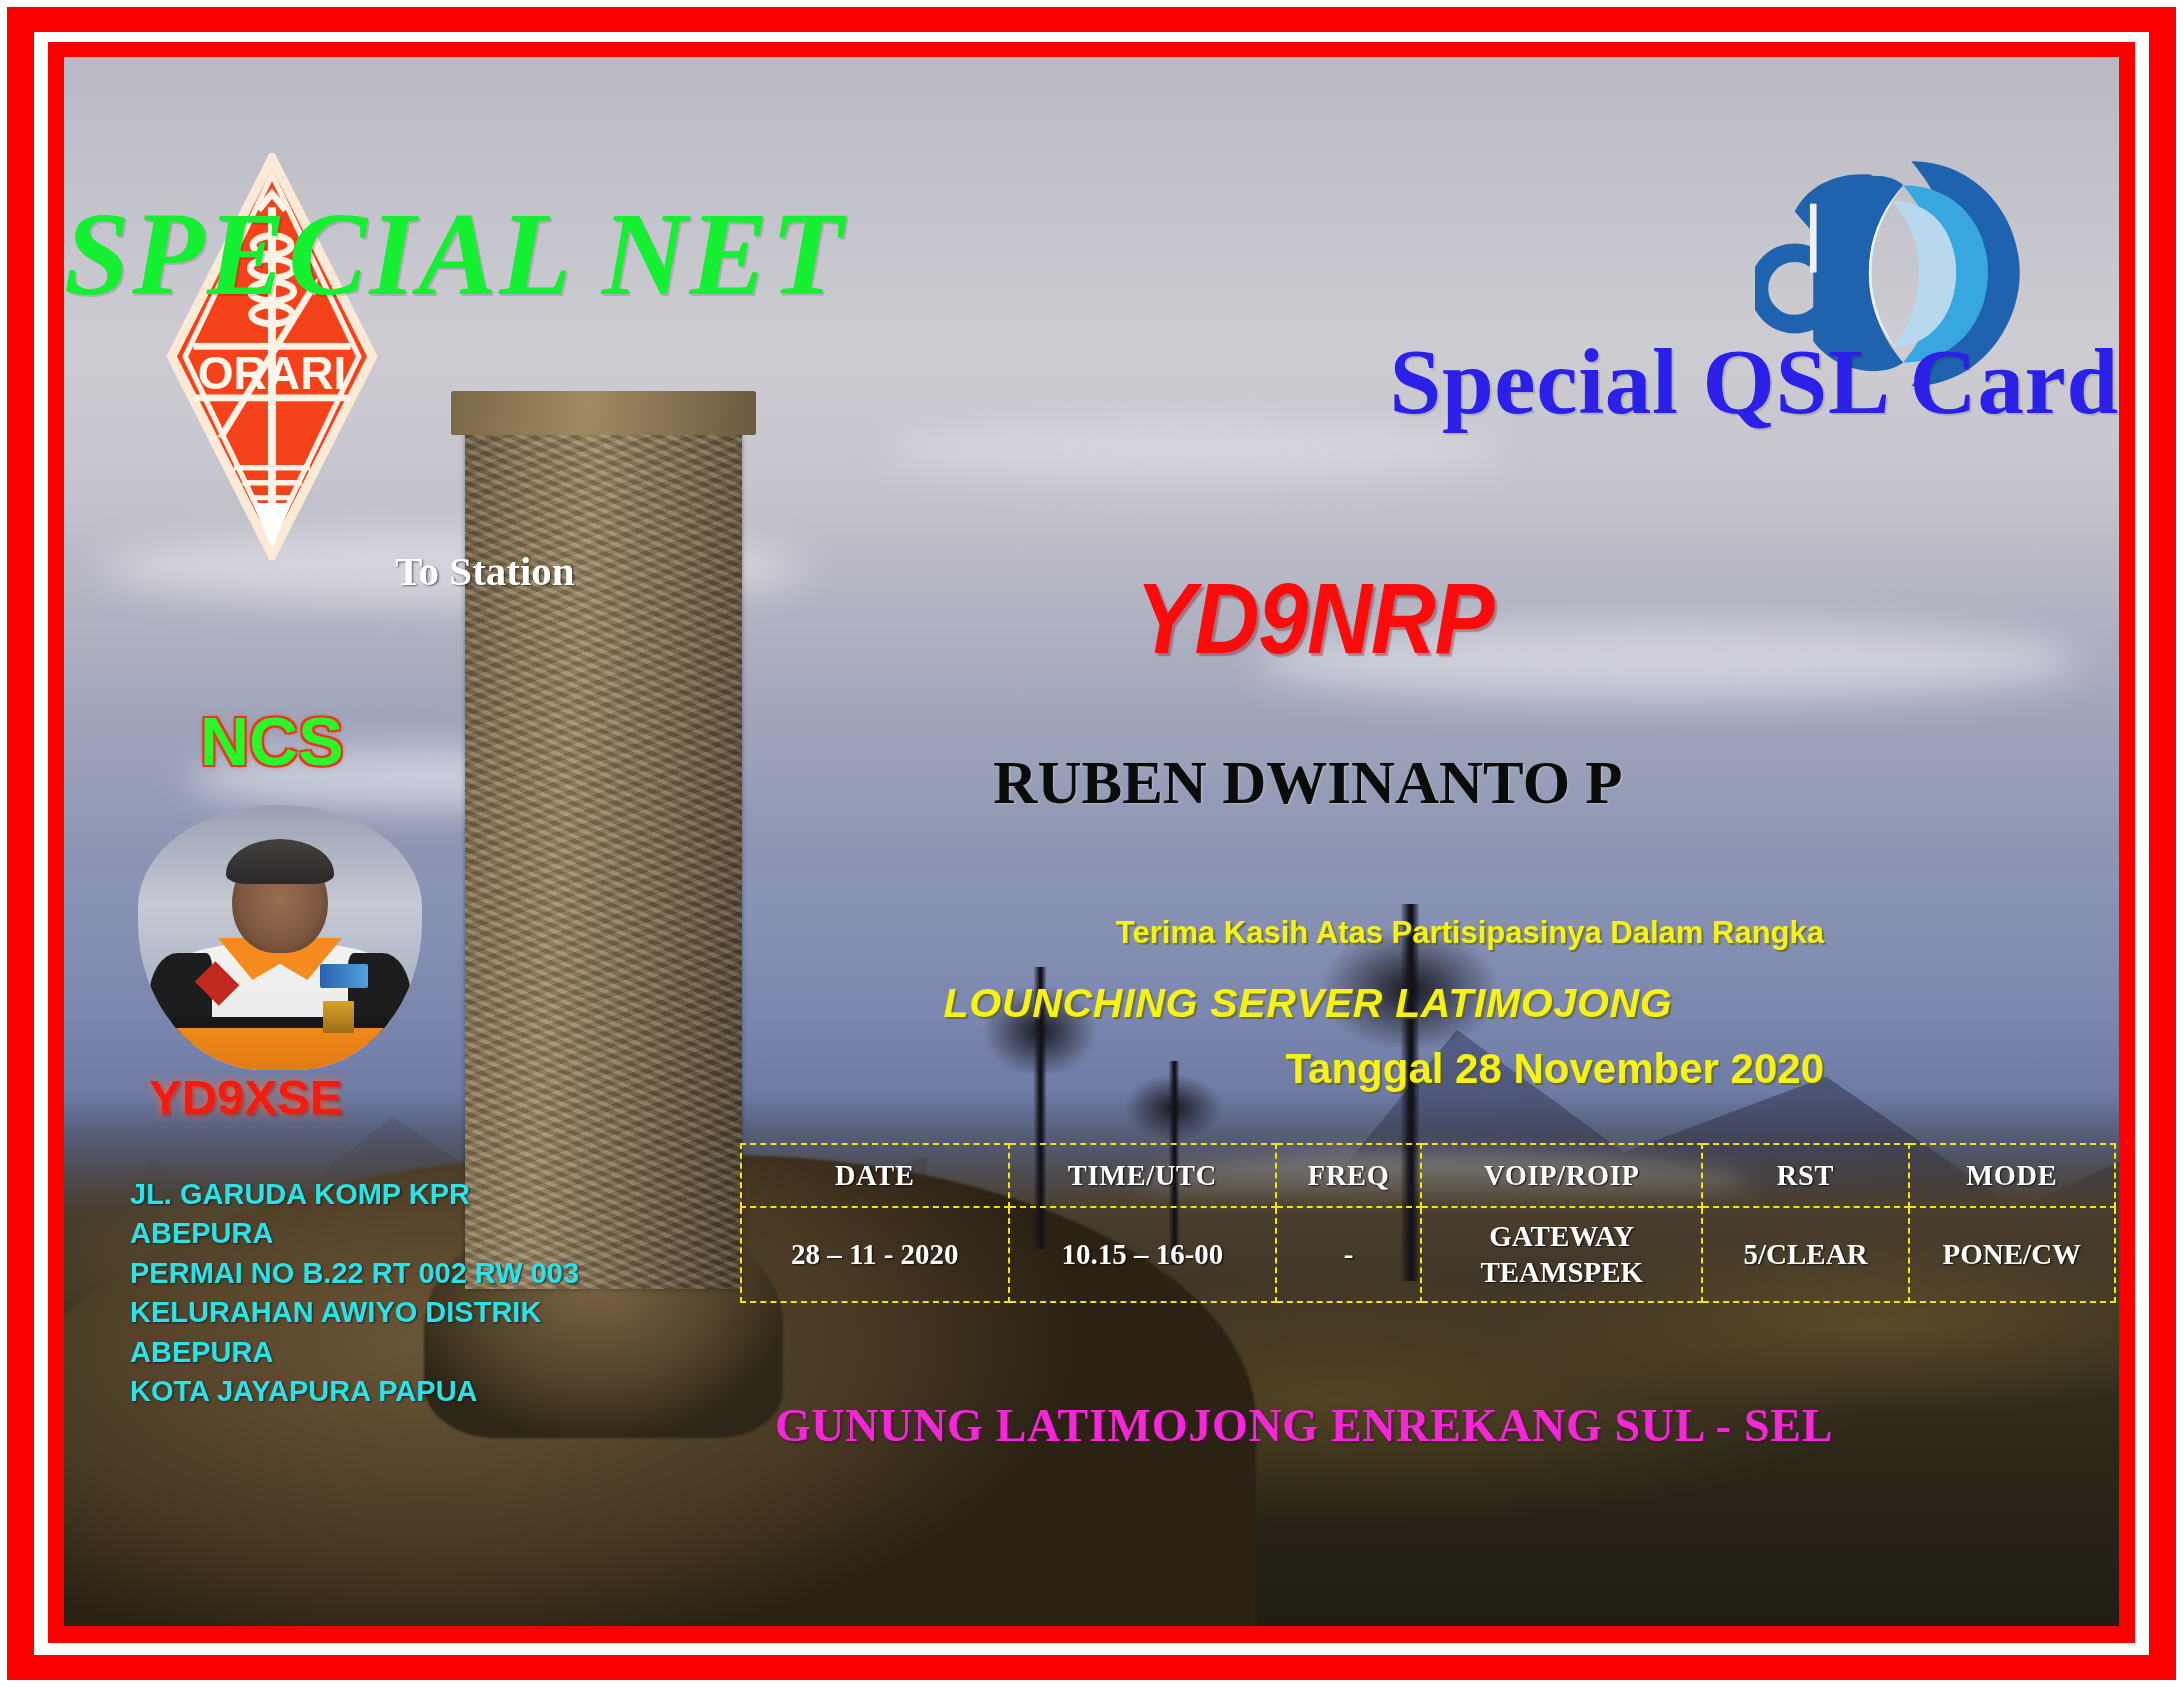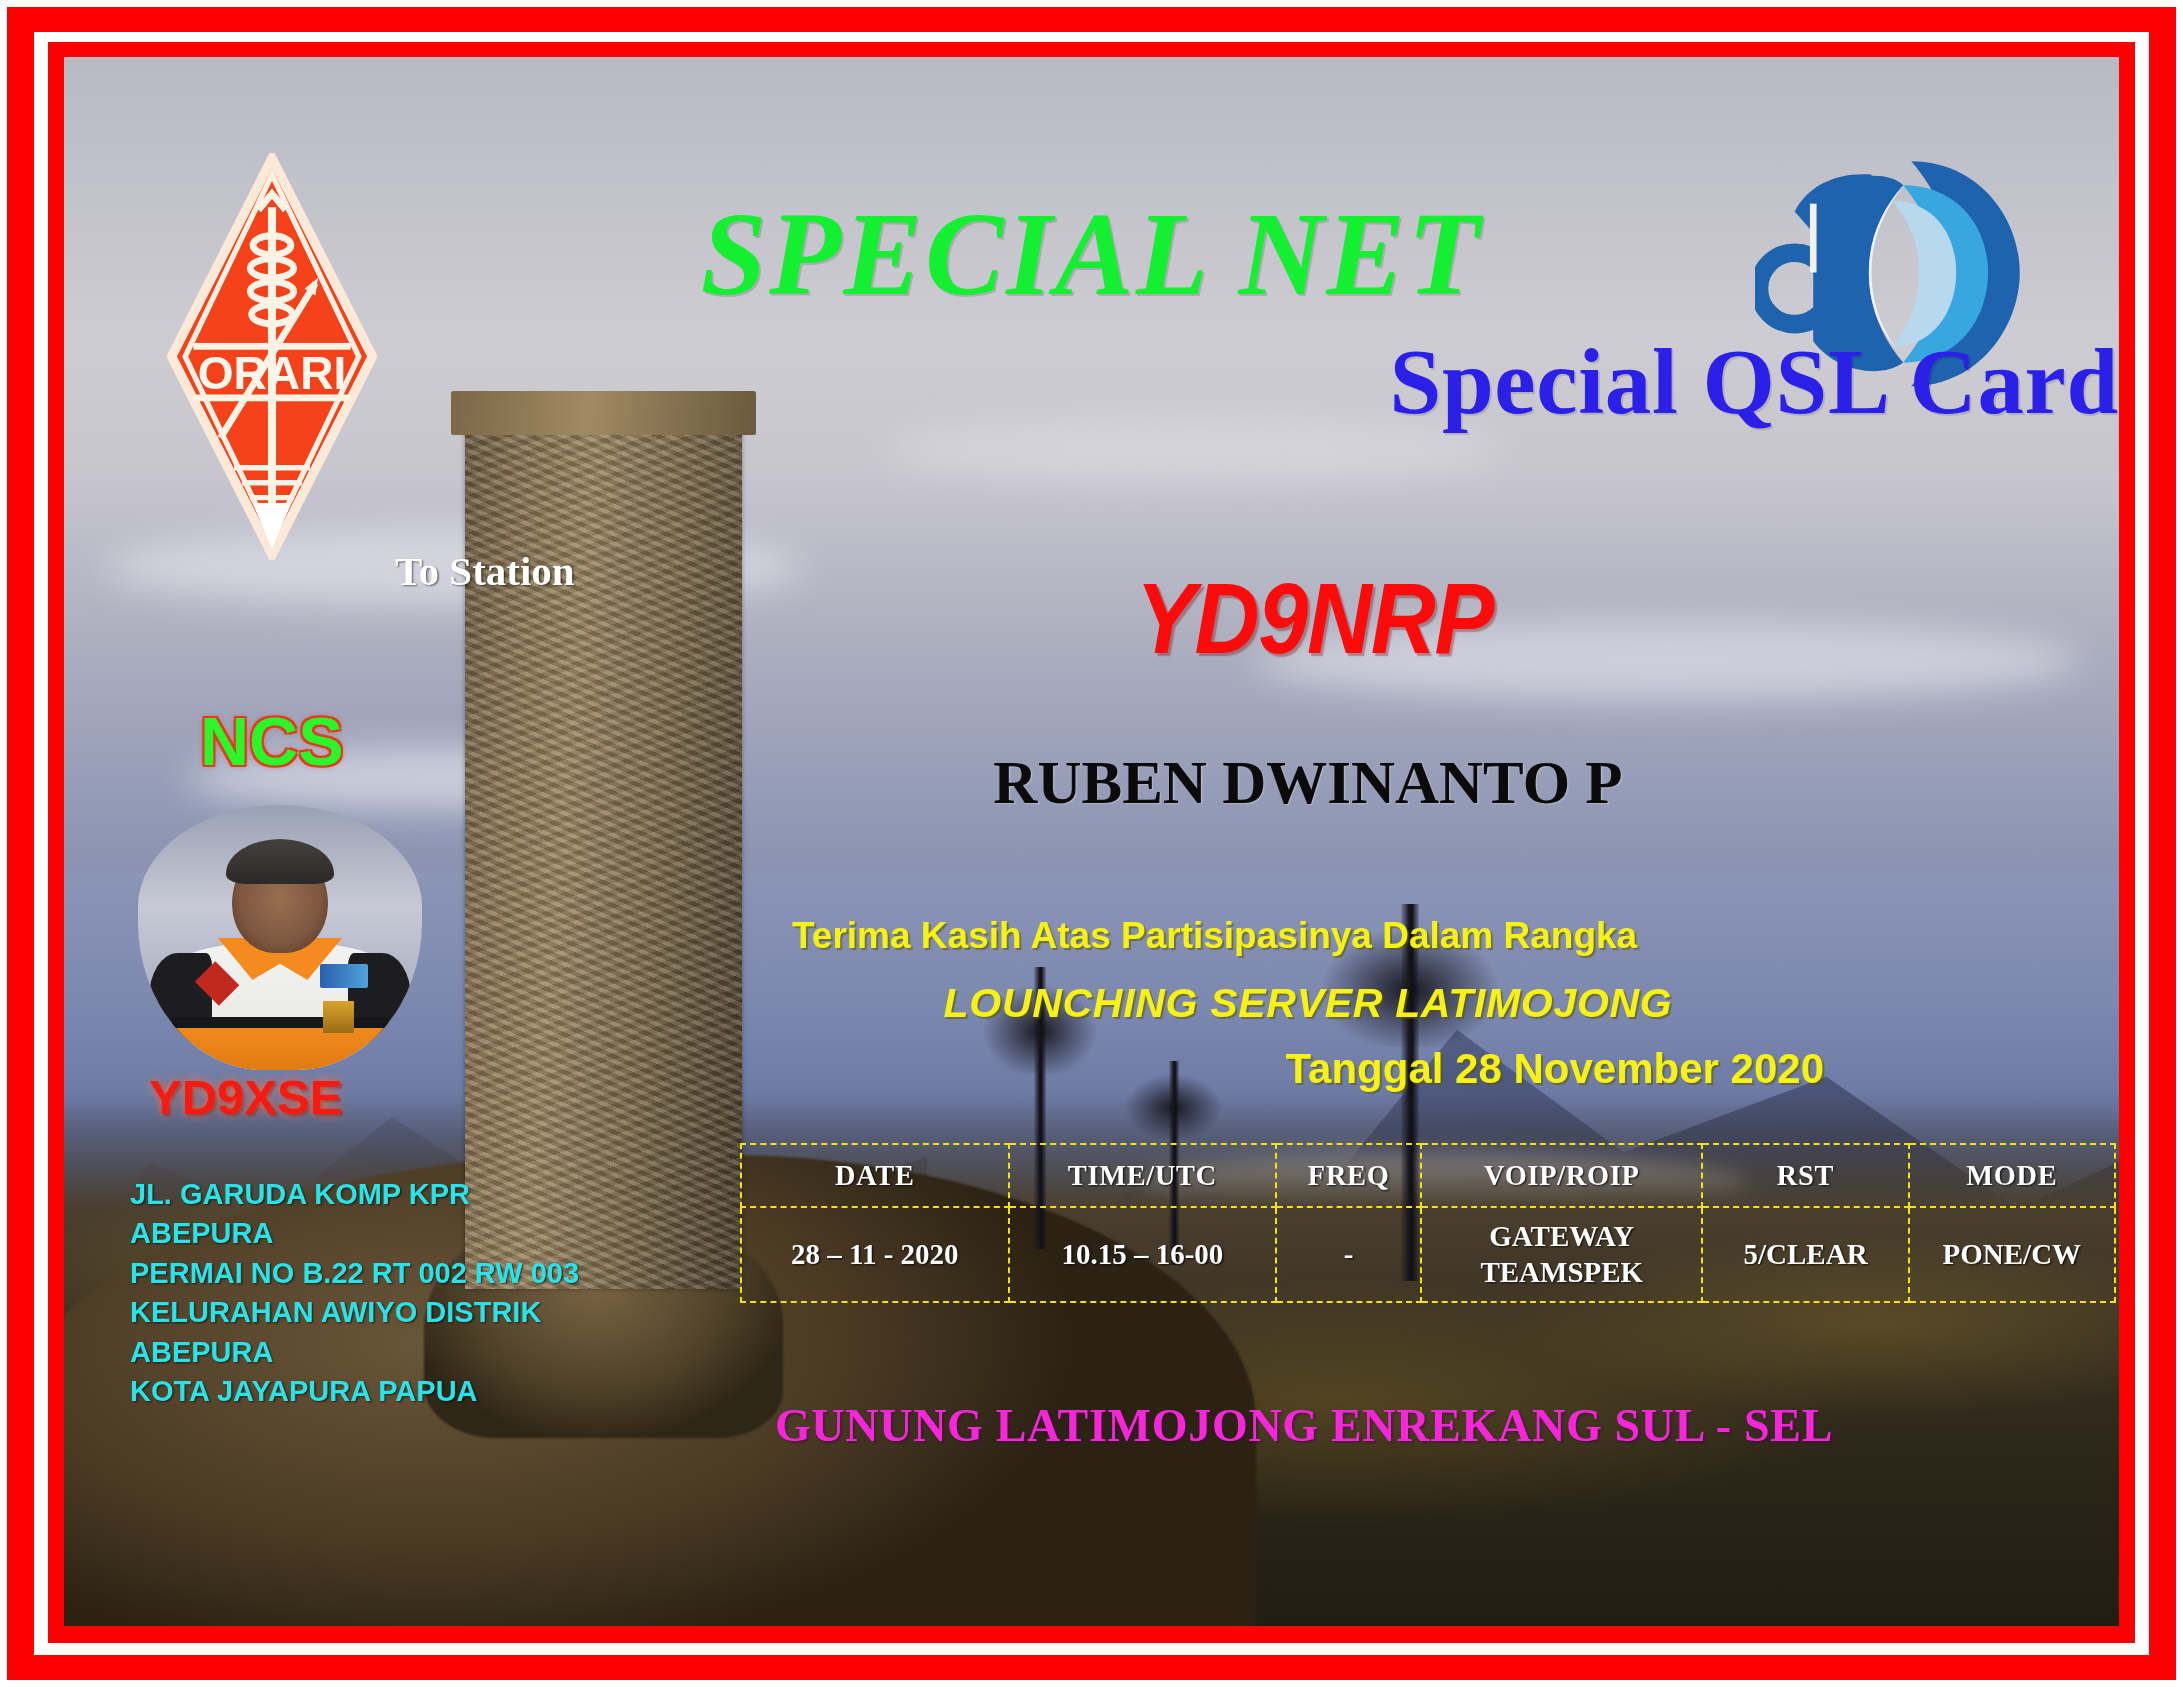--- a/index.html
+++ b/index.html
@@ -99,21 +99,21 @@
     background:linear-gradient(170deg,#6b7498 0%,#545d80 60%,#3f4766 100%);
     clip-path:polygon(0% 100%, 10% 58%, 24% 76%, 38% 42%, 52% 70%, 68% 50%, 84% 72%, 100% 56%, 100% 100%);
     opacity:.75;
   }
   .cloudband{position:absolute;border-radius:50%;filter:blur(10.6px);}
 
   
   .layer{position:absolute;left:0;top:0;width:100%;height:100%;}
 
   .title-net{
-    position:absolute;left:0;top:139px;width:100%;text-align:center;
+    position:absolute;left:0;top:139px;width:100%;
     font-family:"Liberation Serif",serif;
     font-style:italic;font-weight:bold;font-size:118px;letter-spacing:2.6px;
     color:#14f031;line-height:1;
     text-shadow:2px 2px 0 rgba(0,0,0,.14);
   }
   .title-qsl{
     position:absolute;left:0;top:278px;width:100%;text-align:right;
     font-family:"Liberation Serif",serif;
     font-weight:bold;font-size:93px;letter-spacing:0.7px;
     color:#2b20e8;line-height:1;
@@ -133,23 +133,23 @@
     text-shadow:2.6px 2.6px 1.3px rgba(120,0,0,.35);
     transform:scaleY(1.12);
   }
   .opname{
     position:absolute;left:781px;top:695px;width:926px;text-align:center;
     font-family:"Liberation Serif",serif;
     font-weight:bold;font-size:61px;color:#0b0b0b;line-height:1;
     text-shadow:1.3px 1.3px 1.3px rgba(255,255,255,.25);
   }
   .thanks-1{
-    position:absolute;left:728px;top:860px;width:1032px;text-align:left;
-    font-family:"Liberation Sans",sans-serif;
-    font-weight:bold;font-size:37px;color:#f7f215;line-height:1;
+    position:absolute;left:728px;top:860px;width:1032px;text-align:right;
+    font-family:"Liberation Sans",sans-serif;
+    font-weight:bold;font-size:31px;color:#f7f215;line-height:1;
     text-shadow:2px 2px 0.7px rgba(90,85,0,.55);
   }
   .thanks-2{
     position:absolute;left:728px;top:926px;width:1032px;text-align:center;
     font-family:"Liberation Sans",sans-serif;
     font-weight:bold;font-style:italic;font-size:41px;color:#f7f215;line-height:1;
     letter-spacing:0.7px;
     text-shadow:2px 2px 0.7px rgba(90,85,0,.55);
   }
   .thanks-3{

